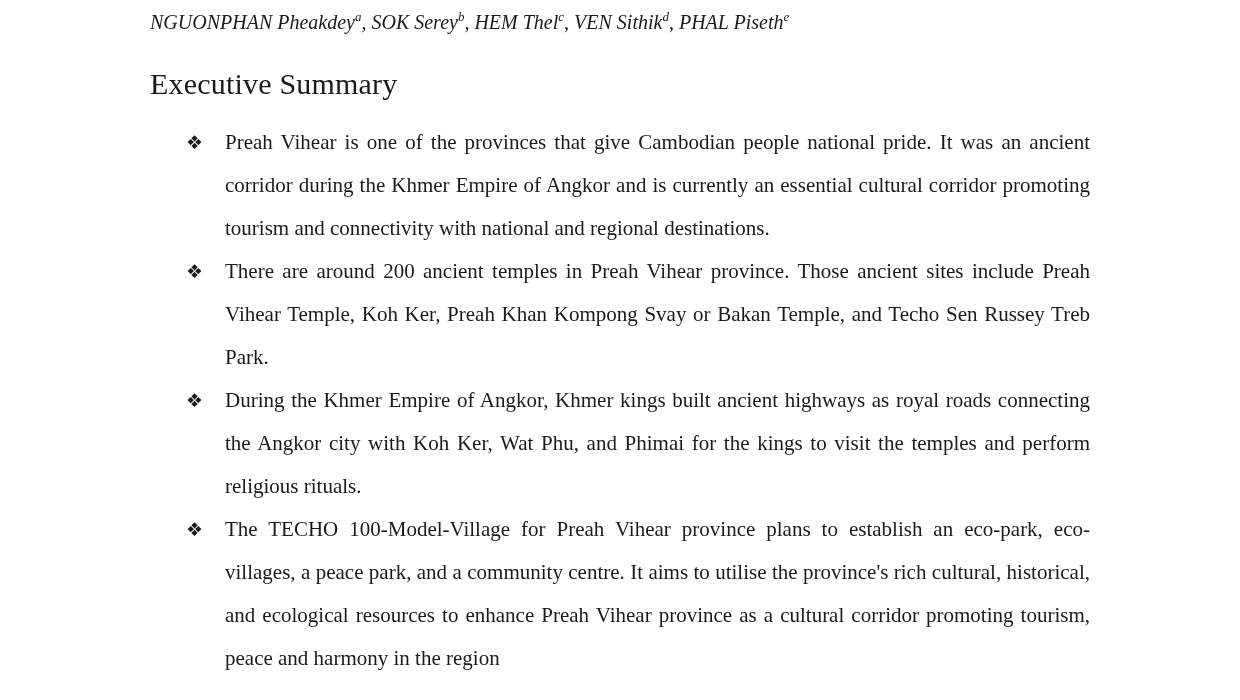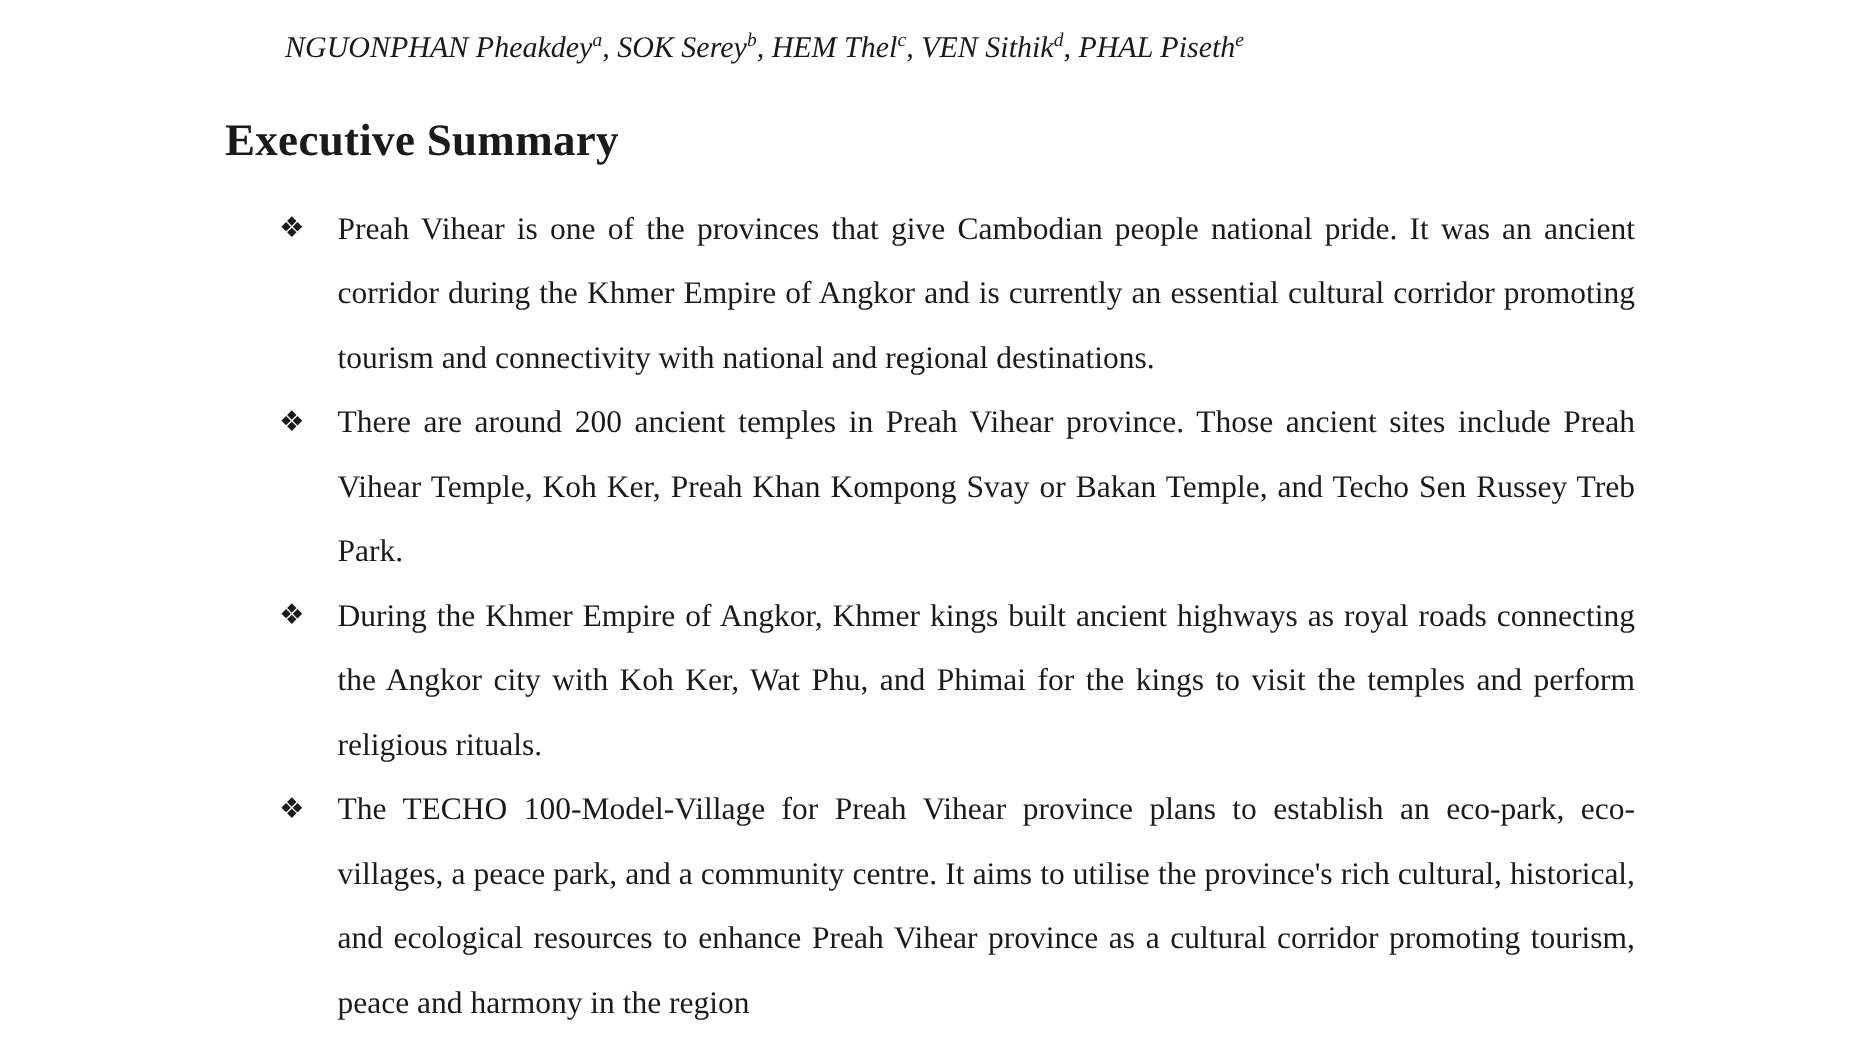--- a/index.html
+++ b/index.html
@@ -15,31 +15,30 @@
     font-family: "Liberation Serif", serif;
     color: #1a1a1a;
   }
   .page {
     padding: 0 150px;
   }
   .authors {
     font-style: italic;
     font-size: 20px;
     line-height: 28px;
-    padding-top: 18px;
+    padding-top: 8px;
     white-space: nowrap;
-    margin-left: 40px;
   }
   .authors sup {
     font-size: 13px;
     font-style: italic;
     line-height: 0;
   }
   .heading {
-    font-weight: bold;
+    font-weight: normal;
     font-size: 30px;
     line-height: 36px;
     margin: 30px 0 0 0;
     letter-spacing: 0.2px;
   }
   .bullets {
     list-style: none;
     margin: 19px 0 0 0;
     padding: 0;
   }

